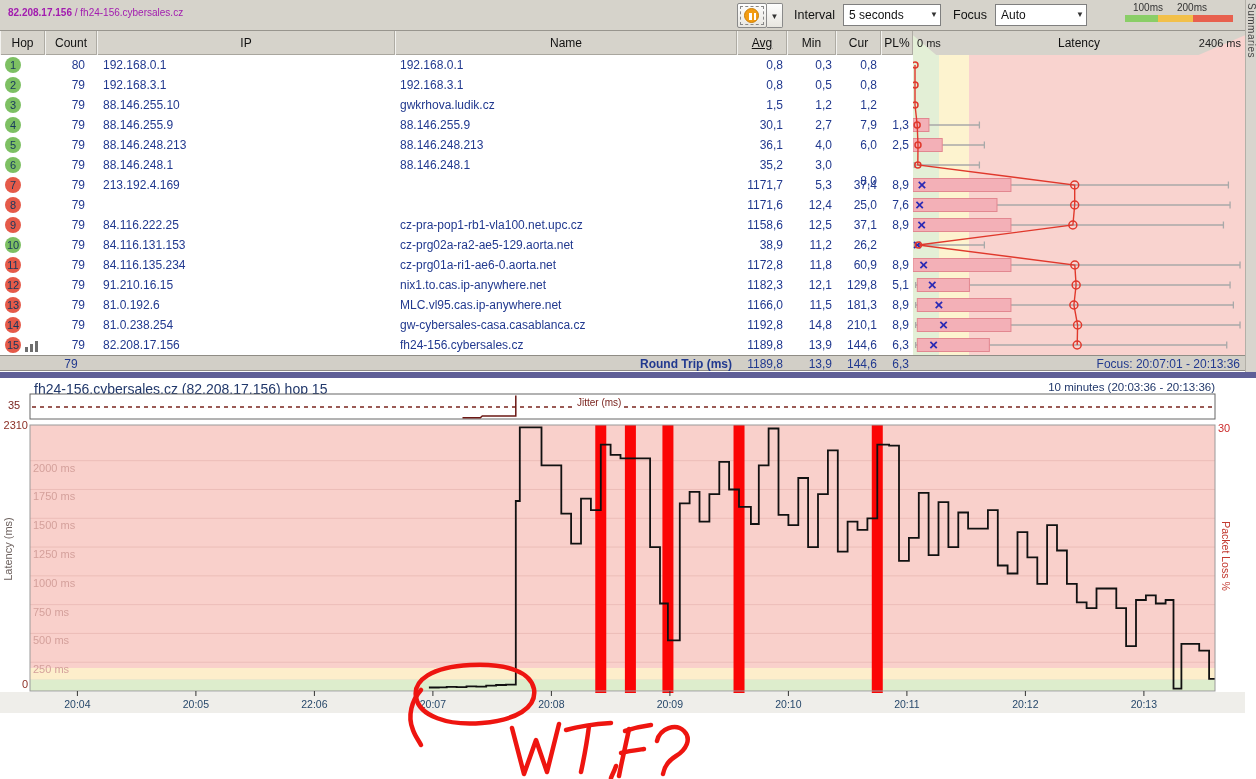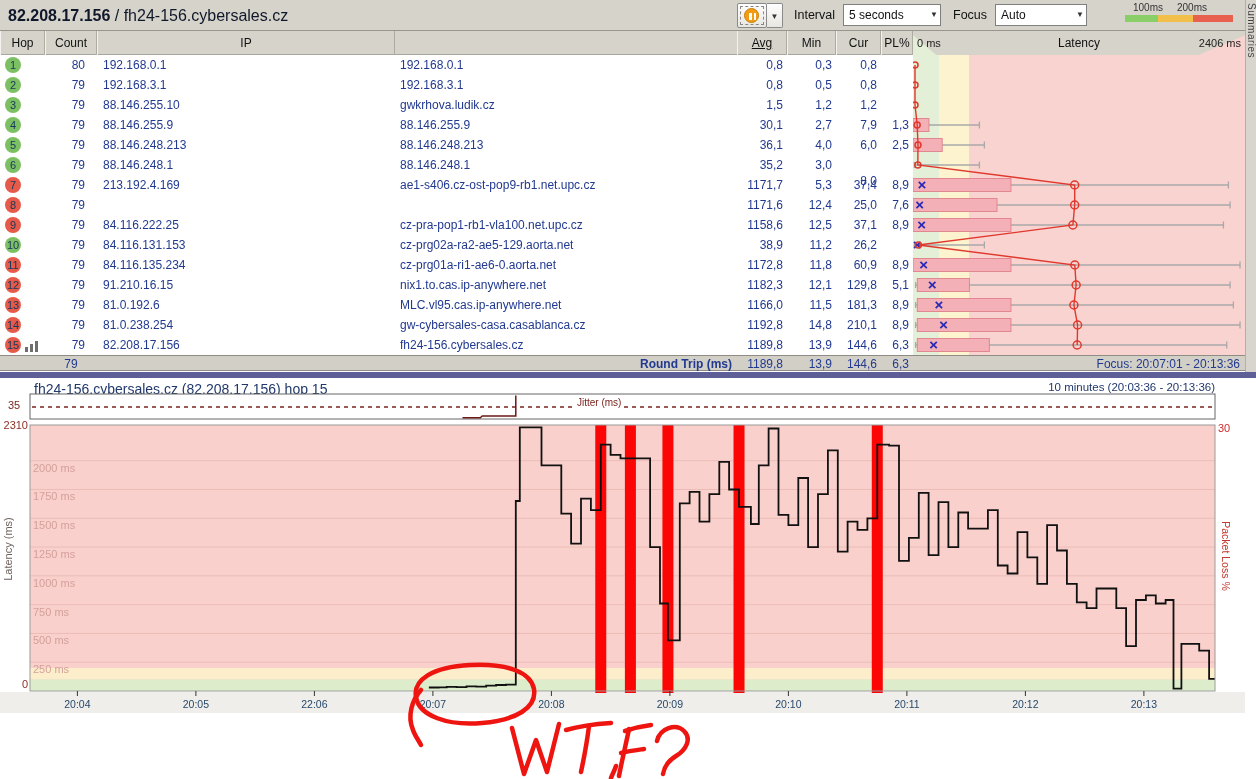--- a/index.html
+++ b/index.html
@@ -1,21 +1,21 @@
 <!DOCTYPE html>
 <html><head>
 <meta charset="utf-8">
 <style>
   html,body{margin:0;padding:0;background:#fff;}
   *{box-sizing:border-box;font-family:"Liberation Sans","DejaVu Sans",sans-serif;}
   #screen{position:relative;width:1256px;height:779px;overflow:hidden;background:#fff;}
 
   
   #titlebar{position:absolute;left:0;top:0;width:1245px;height:31px;background:#d6d3cb;border-bottom:1px solid #98958e;}
-  #title-text{position:absolute;left:8px;top:7px;font-size:16px;color:#0f172a;white-space:nowrap;}
+  #title-text{position:absolute;left:8px;top:7px;font-size:10px;color:#a21caf;white-space:nowrap;}
   #title-text b{font-weight:bold;}
   .tb-label{position:absolute;top:8px;font-size:12.5px;color:#111;}
   .tb-select{position:absolute;top:4px;height:22px;background:#fff;border:1px solid #7f7f7f;font-size:12px;color:#111;
              padding:3px 18px 4px 5px;}
   .tb-select .arr{position:absolute;right:2px;top:5px;font-size:8px;color:#333;}
   #pause-btn{position:absolute;left:737px;top:3px;width:30px;height:25px;background:linear-gradient(#fefefe,#e8e6e0);
              border:1px solid #8a8a8a;border-radius:2px;}
   #pause-btn .focusring{position:absolute;inset:2px;border:1px dashed #888;}
   #pause-btn .pcirc{position:absolute;left:6px;top:4px;width:15px;height:15px;border-radius:50%;background:#f39c12;border:1px solid #c87f0a;}
   #pause-btn .pcirc i{position:absolute;top:4px;width:2.5px;height:7px;background:#fff;}
@@ -104,20 +104,21 @@
   </div>
 
   <div id="side-tab">
       <span>Summaries</span>
     </div>
 
   <div id="thead">
     <div class="hcell" style="left:0;width:45px;">Hop</div>
     <div class="hcell" style="left:45px;width:52px;">Count</div>
     <div class="hcell" style="left:97px;width:298px;">IP</div>
+    <div class="hcell" style="left:395px;width:342px;">Name</div>
     <div class="hcell" style="left:737px;width:50px;text-decoration:underline;">Avg</div>
     <div class="hcell" style="left:787px;width:49px;">Min</div>
     <div class="hcell" style="left:836px;width:45px;">Cur</div>
     <div class="hcell" style="left:881px;width:32px;">PL%</div>
     <div id="lat-head">
       <div class="trap"></div>
       <span class="lh-min">0 ms</span>
       <span class="lh-title">Latency</span>
       <span class="lh-max">2406 ms</span>
     </div>
@@ -181,21 +182,20 @@
         <div class="cell" style="left: 400px; width: 334px;">88.146.248.1</div>
         <div class="cell num" style="left: 737px; width: 46px;">35,2</div>
         <div class="cell num" style="left: 787px; width: 45px;">3,0</div>
         <div class="cell num" style="left: 836px; width: 41px; margin-top: 16px;">8,0</div>
         <div class="cell num" style="left: 881px; width: 28px;"></div>
       </div>
       <div class="trow" style="top: 120px;">
         <div class="hopc" style="background: rgb(229, 90, 73);">7</div>
         <div class="cell num" style="left: 45px; width: 40px;">79</div>
         <div class="cell" style="left: 103px; width: 288px;">213.192.4.169</div>
-        <div class="cell" style="left: 400px; width: 334px;">ae1-s406.cz-ost-pop9-rb1.net.upc.cz</div>
         <div class="cell num" style="left: 737px; width: 46px;">1171,7</div>
         <div class="cell num" style="left: 787px; width: 45px;">5,3</div>
         <div class="cell num" style="left: 836px; width: 41px;">37,4</div>
         <div class="cell num" style="left: 881px; width: 28px;">8,9</div>
       </div>
       <div class="trow" style="top: 140px;">
         <div class="hopc" style="background: rgb(229, 90, 73);">8</div>
         <div class="cell num" style="left: 45px; width: 40px;">79</div>
         <div class="cell num" style="left: 737px; width: 46px;">1171,6</div>
         <div class="cell num" style="left: 787px; width: 45px;">12,4</div>

